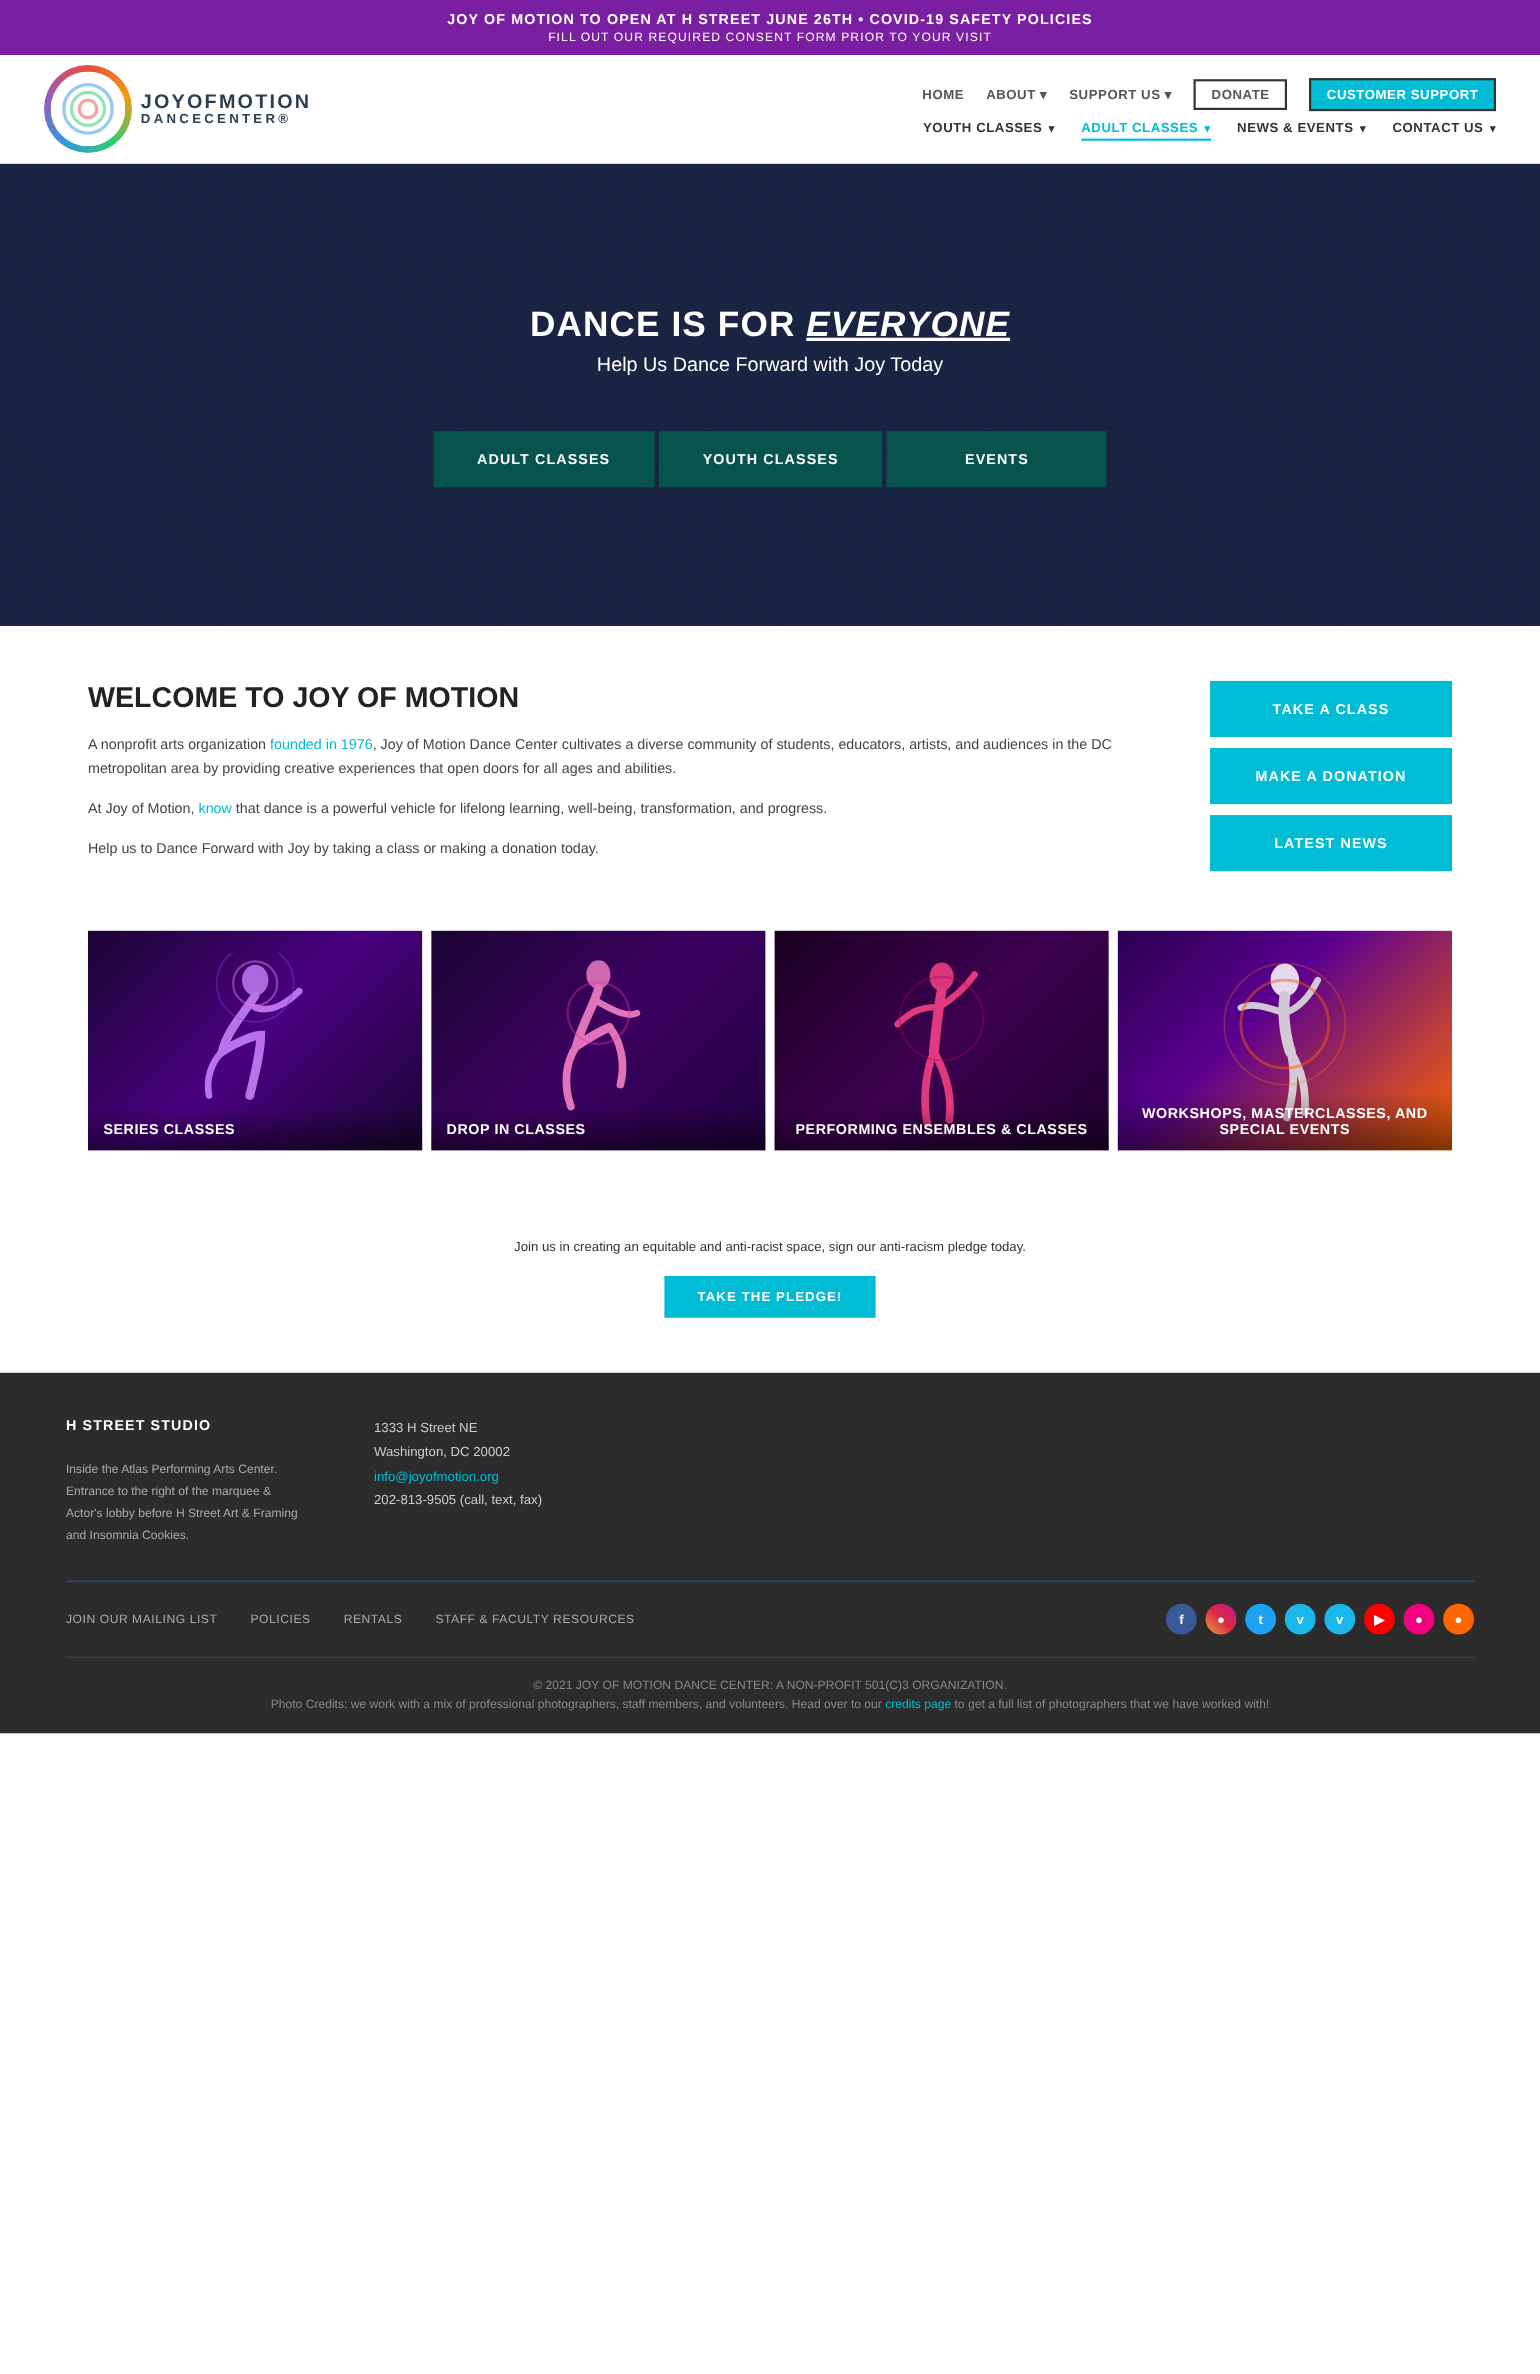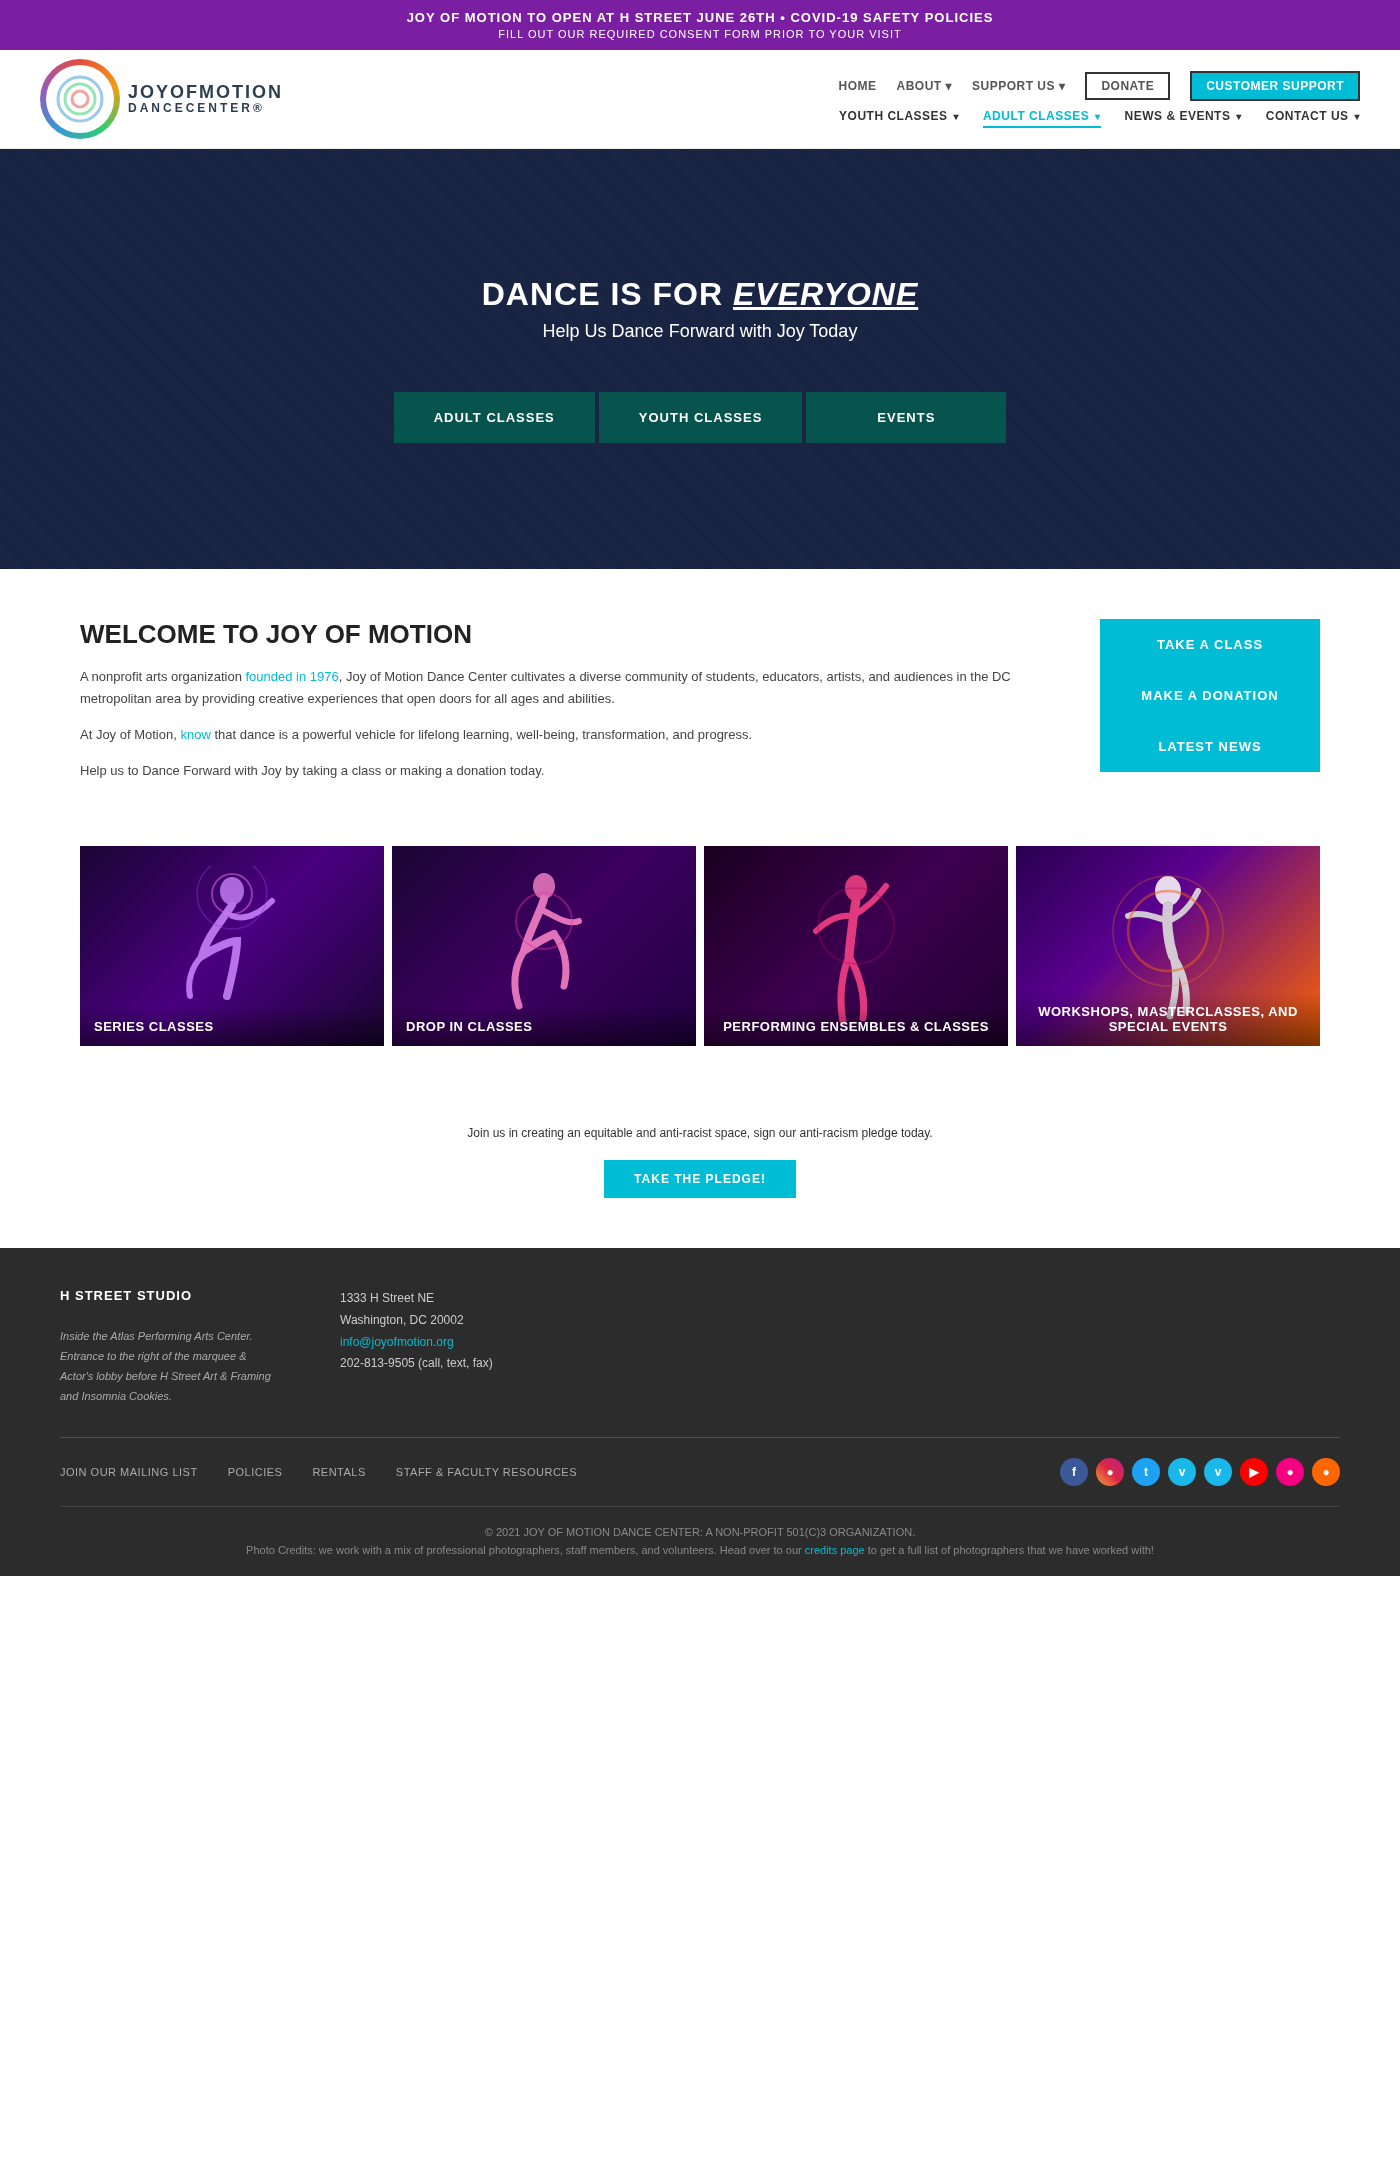--- a/index.html
+++ b/index.html
@@ -178,20 +178,21 @@
     .welcome-section p {
       font-size: 13px;
       line-height: 1.7;
       color: #444;
       margin-bottom: 14px;
     }
     .welcome-section a { color: #00BCD4; text-decoration: none; }
     .cta-buttons {
       display: flex;
       flex-direction: column;
+      gap: 10px;
       min-width: 220px;
     }
     .cta-btn {
       background: #00BCD4;
       color: #fff;
       padding: 18px 24px;
       font-size: 13px;
       font-weight: 700;
       letter-spacing: 1px;
       text-align: center;
@@ -280,21 +281,20 @@
       font-size: 13px;
       font-weight: 700;
       letter-spacing: 1px;
       margin-bottom: 10px;
       text-transform: uppercase;
     }
     .footer-col p {
       font-size: 11px;
       line-height: 1.8;
       color: #aaa;
-      font-style: italic;
       max-width: 220px;
       margin-top: 24px;
     }
     .footer-col .address {
       font-style: normal;
       font-size: 12px;
       line-height: 1.8;
     }
     .footer-col .address a { color: #00BCD4; text-decoration: none; }
 

